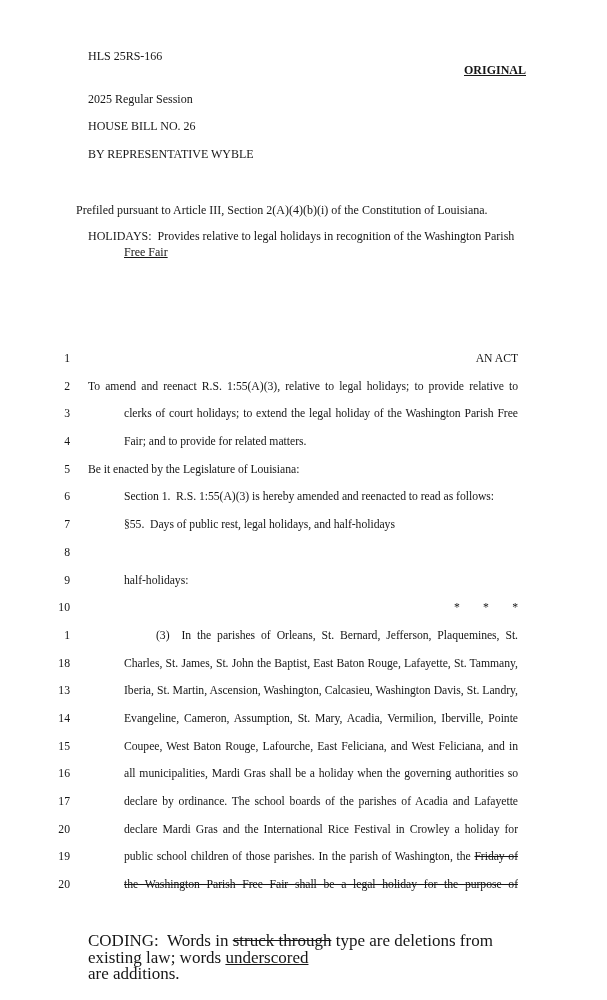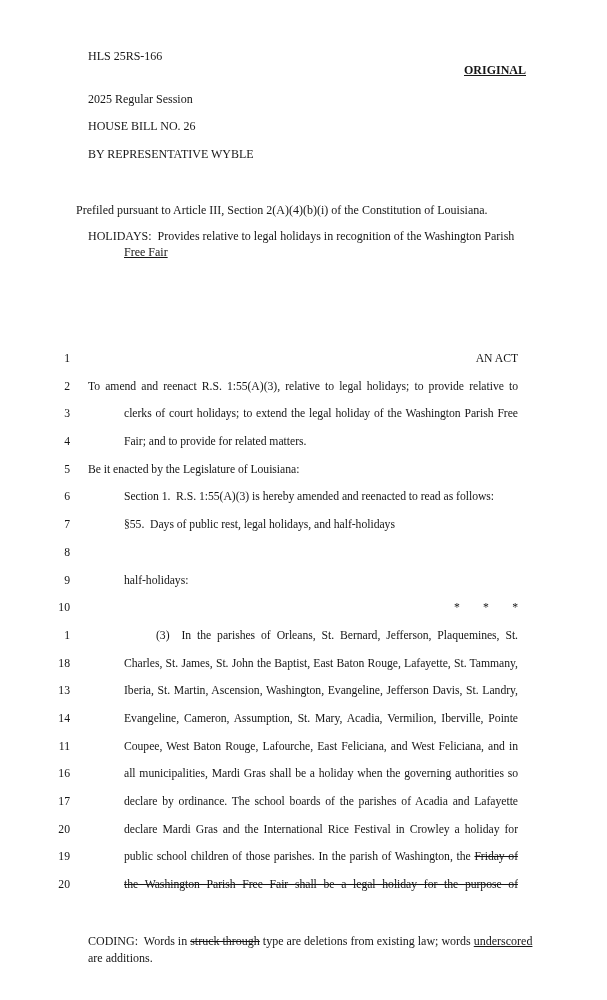--- a/index.html
+++ b/index.html
@@ -44,21 +44,21 @@
   .indent-3 { padding-left: 68px; }
   .strike { text-decoration: line-through; }
   .underline { text-decoration: underline; }
 
   .page-num {
     position: absolute; left: 88px; top: 905px;
     width: 430px; text-align: center;
   }
   .coding {
     position: absolute; left: 88px; top: 933px;
-    width: 445px; font-size: 12px; line-height: 16.5px;
+    width: 445px; font-size: 17px; line-height: 16.5px;
   }
   .coding-line { white-space: pre-wrap; }
 </style>
 </head>
 <body>
 
 <div class="page">
 
   <div class="abs hdr-left">HLS 25RS-166</div>
   <div class="abs hdr-right">ORIGINAL</div>
@@ -115,28 +115,28 @@
       <div class="line-row">
         <span class="line-num">1</span>
         <div class="line-text indent-3 jt"><span>(3)&nbsp; In the parishes of Orleans, St. Bernard, Jefferson, Plaquemines, St.</span></div>
       </div>
       <div class="line-row">
         <span class="line-num">18</span>
         <div class="line-text indent-1 jt"><span>Charles, St. James, St. John the Baptist, East Baton Rouge, Lafayette, St. Tammany,</span></div>
       </div>
       <div class="line-row">
         <span class="line-num">13</span>
-        <div class="line-text indent-1 jt"><span>Iberia, St. Martin, Ascension, Washington, Evangeline, Jefferson Davis, St. Landry,</span></div>
+        <div class="line-text indent-1 jt"><span>Iberia, St. Martin, Ascension, Washington, Calcasieu, Washington Davis, St. Landry,</span></div>
       </div>
       <div class="line-row">
         <span class="line-num">14</span>
         <div class="line-text indent-1 jt"><span>Evangeline, Cameron, Assumption, St. Mary, Acadia, Vermilion, Iberville, Pointe</span></div>
       </div>
       <div class="line-row">
-        <span class="line-num">11</span>
+        <span class="line-num">15</span>
         <div class="line-text indent-1 jt"><span>Coupee, West Baton Rouge, Lafourche, East Feliciana, and West Feliciana, and in</span></div>
       </div>
       <div class="line-row">
         <span class="line-num">16</span>
         <div class="line-text indent-1 jt"><span>all municipalities, Mardi Gras shall be a holiday when the governing authorities so</span></div>
       </div>
       <div class="line-row">
         <span class="line-num">17</span>
         <div class="line-text indent-1 jt"><span>declare by ordinance. The school boards of the parishes of Acadia and Lafayette may</span></div>
       </div>

